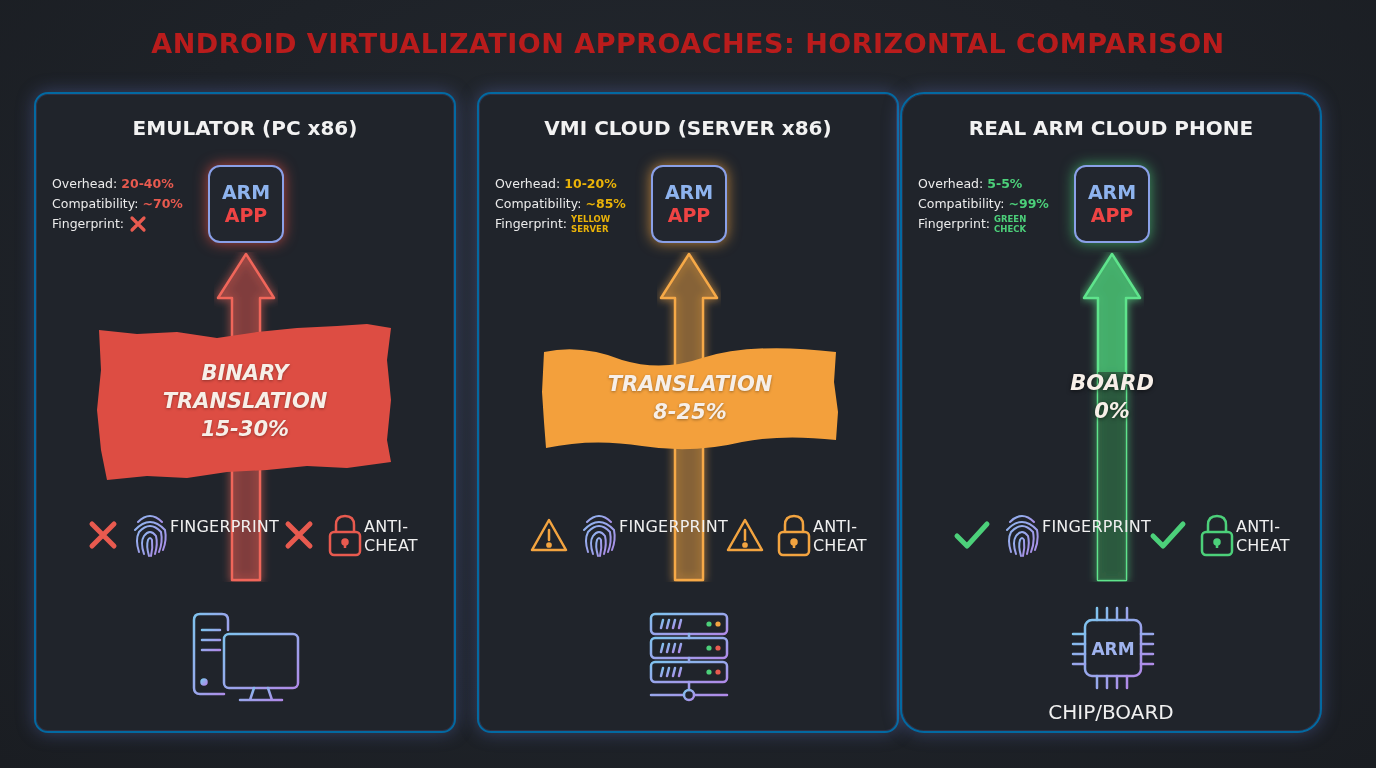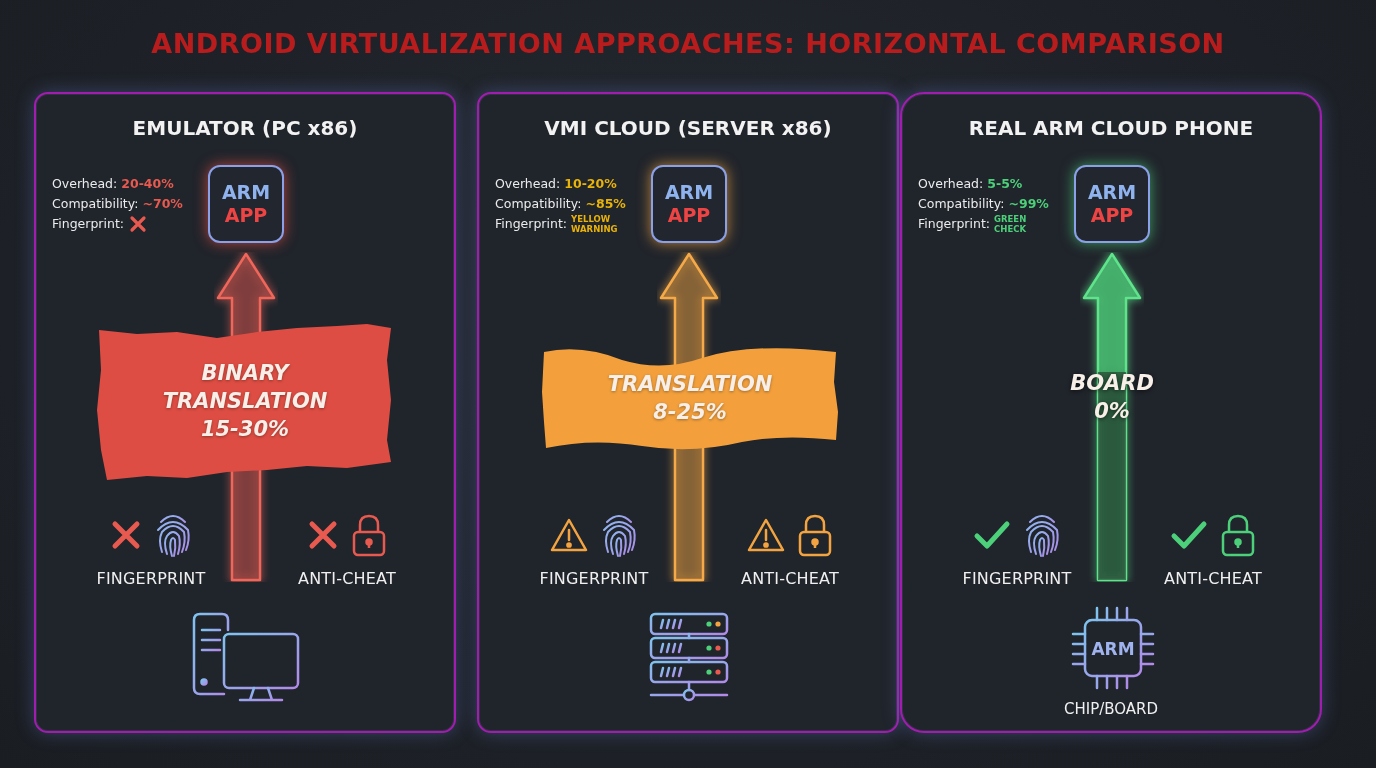--- a/index.html
+++ b/index.html
@@ -11,21 +11,21 @@
       position: relative;
     }
     .title {
       position: absolute; top: 28px; left: 0; width: 1376px;
       text-align: center; font-size: 27px; font-weight: bold;
       letter-spacing: 0.5px; color: #b91c1c;
     }
     .panel {
       position: absolute; top: 92px; width: 422px; height: 641px;
       border-radius: 14px;
-      border: 2px solid #a21caf;
+      border: 2px solid #0369a1;
       background: #20242b;
       box-shadow: 0 0 18px rgba(110, 130, 220, 0.35), inset 0 0 0 1px rgba(150,130,230,0.15);
     }
     .panel.p1 { left: 34px; }
     .panel.p2 { left: 477px; }
     .panel.p3 { left: 900px; border-radius: 24px; }
     .panel-title {
       position: absolute; top: 22px; left: 0; width: 100%;
       text-align: center; font-size: 20px; font-weight: bold; color: #f2f2f2;
     }
@@ -57,33 +57,33 @@
       display: flex; flex-direction: column; align-items: center; justify-content: center;
       font-weight: bold; color: #f7efe8; text-shadow: 0 1px 3px rgba(0,0,0,0.35);
       font-size: 21px; line-height: 28px; text-align: center; font-style: italic;
     }
     .banner svg { position: absolute; left: 0; top: 0; z-index: 0; }
     .banner span { position: relative; z-index: 1; }
     .banner.b1 { left: 61px; top: 226px; width: 296px; height: 162px; }
     .banner.b2 { left: 63px; top: 248px; width: 296px; height: 112px; }
     .banner.b3 { left: 150px; top: 268px; width: 120px; height: 70px; text-shadow: 0 1px 4px rgba(0,0,0,0.6); }
 
-    .feature { position: absolute; top: 415px; display: flex; flex-direction: column; align-items: center; }
+    .feature { position: absolute; top: 415px; display: flex; flex-direction: row; align-items: flex-start; }
     .feature .icons { display: flex; align-items: center; gap: 10px; height: 52px; }
     .feature .label { margin-top: 8px; font-size: 16px; color: #f0f0f0; letter-spacing: 0.2px; }
     .f-left { left: 50px; width: 130px; }
     .f-right { left: 246px; width: 130px; }
 
     .bottom-icon { position: absolute; }
     .p1 .bottom-icon { left: 154px; top: 516px; width: 112px; height: 94px; }
     .p2 .bottom-icon { left: 168px; top: 516px; width: 84px; height: 94px; }
     .p3 .bottom-icon { left: 167px; top: 510px; width: 88px; height: 88px; }
     .chip-label {
       position: absolute; top: 606px; left: 0; width: 100%;
-      text-align: center; font-size: 15px; color: #f0f0f0;
+      text-align: center; font-size: 20px; color: #f0f0f0;
     }
   </style>
 </head>
 <body>
 
 <svg width="0" height="0" style="position:absolute">
   <defs>
     <linearGradient id="iconGrad" x1="0" y1="0" x2="1" y2="1">
       <stop offset="0" stop-color="#7fc3ee"></stop>
       <stop offset="1" stop-color="#b08ae8"></stop>
@@ -193,21 +193,21 @@
       <span class="val orange">10-20%</span>
     </div>
     <div class="row">
       <span>Compatibility:</span>
       <span class="val orange">~85%</span>
     </div>
     <div class="row">
       <span>Fingerprint:</span>
       <span class="small orange" style="display:flex;flex-direction:column">
         <span>YELLOW</span>
-        <span>WARNING</span>
+        <span>SERVER</span>
       </span>
     </div>
   </div>
 
   <div class="armapp">
     <span class="l1">ARM</span>
     <span class="l2">APP</span>
   </div>
 
   <svg class="arrow" viewBox="0 0 64 330">

